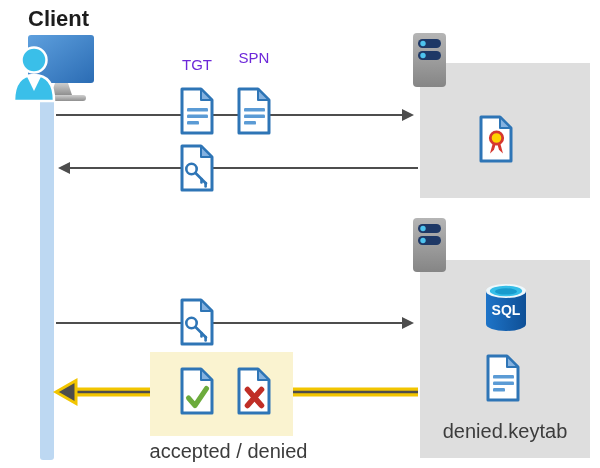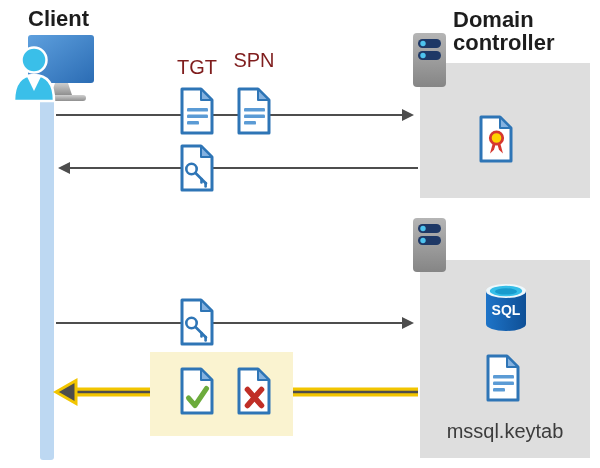--- a/index.html
+++ b/index.html
@@ -3,21 +3,21 @@
 <meta charset="utf-8">
 <style>
   html,body{margin:0;padding:0;background:#fff;}
   .canvas{
     position:relative;width:600px;height:468px;background:#ffffff;
     font-family:"Liberation Sans", sans-serif;overflow:hidden;
   }
   .abs{position:absolute;}
   
   .title{font-size:22px;font-weight:bold;color:#1d1d1d;line-height:23px;}
-  .ticket-label{font-size:20px;color:#7f1d1d;text-align:center;}
+  .ticket-label{font-size:15px;color:#6d28d9;text-align:center;}
   .caption{font-size:20px;color:#3c3c3c;text-align:center;}
   
   .gray-box{background:#dedede;z-index:1;}
   .arrow-layer{left:0;top:0;width:600px;height:468px;z-index:2;pointer-events:none;}
   .hl-box{background:#faf3d0;z-index:3;}
   .icon{z-index:4;}
   .lbl{z-index:5;}
   .timeline{
     left:40px;top:92px;width:14px;height:368px;background:#bdd8f2;
     border-radius:3px;z-index:2;
@@ -184,23 +184,23 @@
   <svg class="abs icon" style="left:484px;top:353px;" width="38" height="50" viewBox="0 0 38 50">
     <path d="M4 3 H23 L34 14 V47 H4 Z" fill="#ffffff" stroke="#2e75b6" stroke-width="3" stroke-linejoin="round"></path>
     <path d="M23 3 L23 14 L34 14 Z" fill="#85b2e0" stroke="#2e75b6" stroke-width="2" stroke-linejoin="round"></path>
     <rect x="9" y="22" width="21" height="3.6" rx="1.2" fill="#5b9bd5"></rect>
     <rect x="9" y="28.5" width="21" height="3.6" rx="1.2" fill="#5b9bd5"></rect>
     <rect x="9" y="35" width="12" height="3.6" rx="1.2" fill="#5b9bd5"></rect>
   </svg>
 
   <div class="abs lbl title" style="left:28px;top:7px;">Client</div>
 
-  <div class="abs lbl title" style="left:453px;top:8px;width:118px;">Domain controller</div>
 
 
   <div class="abs lbl ticket-label" style="left:176px;top:56px;width:42px;">TGT</div>
 
   <div class="abs lbl ticket-label" style="left:233px;top:49px;width:42px;">SPN</div>
 
-
-  <div class="abs lbl caption" style="left:420px;top:420px;width:170px;">mssql.keytab</div>
+  <div class="abs lbl caption" style="left:136px;top:440px;width:185px;">accepted / denied</div>
+
+  <div class="abs lbl caption" style="left:420px;top:420px;width:170px;">denied.keytab</div>
 
 </div>
 
 </body></html>

